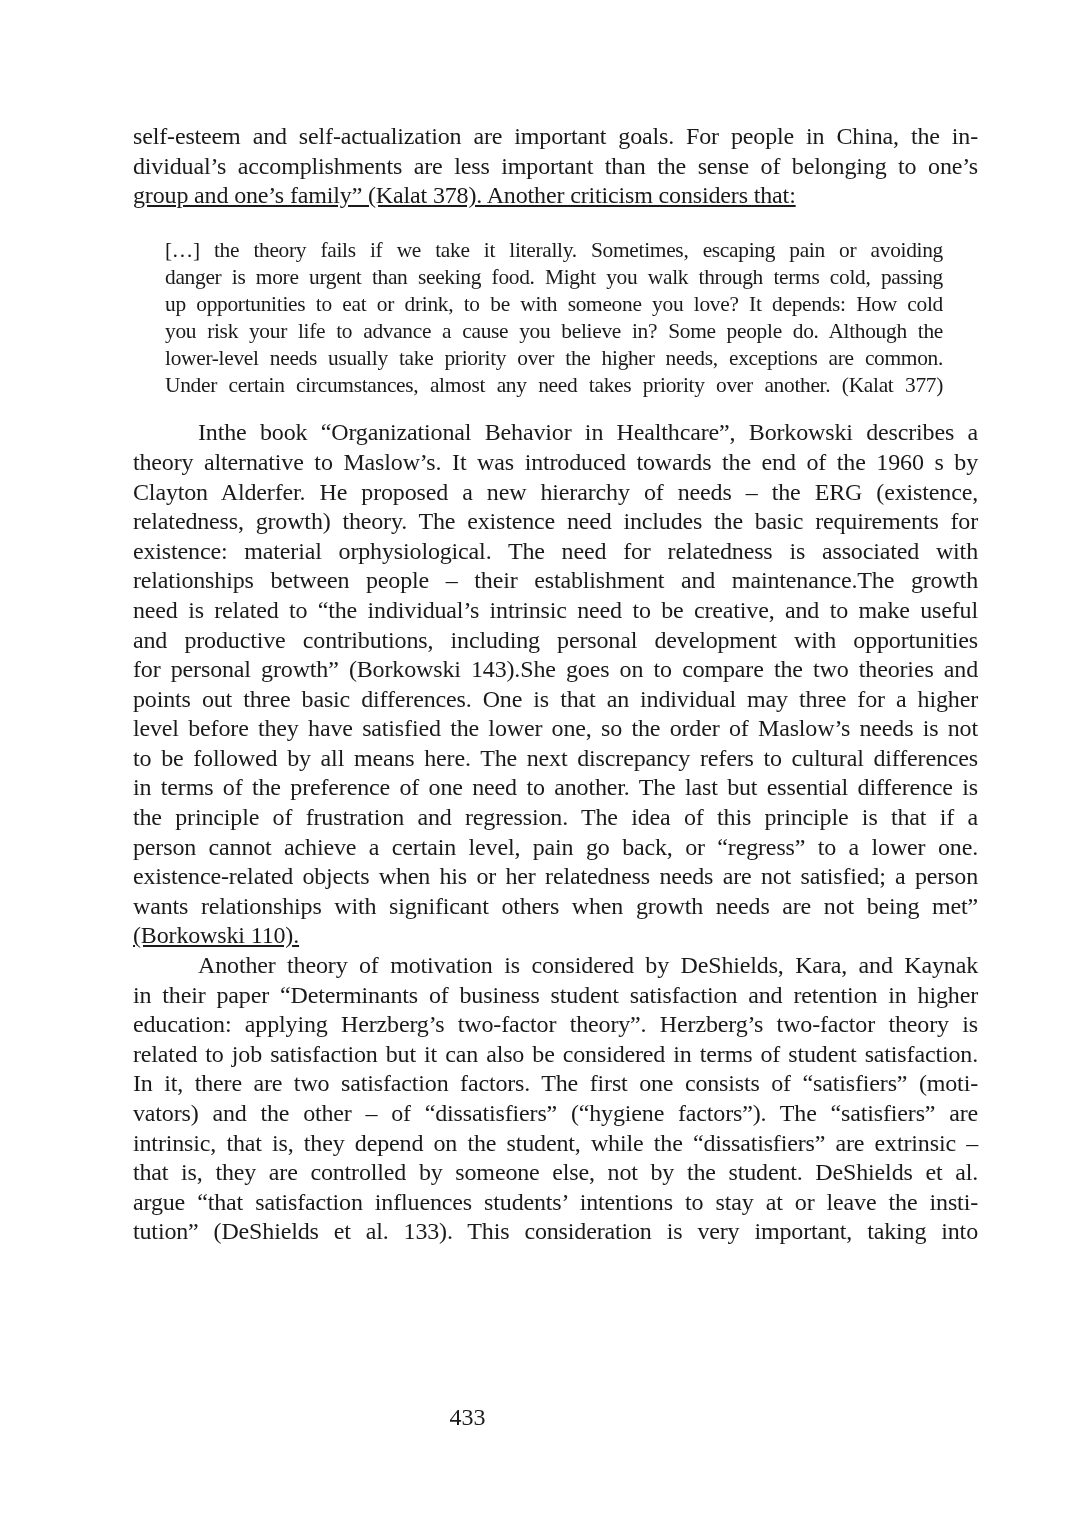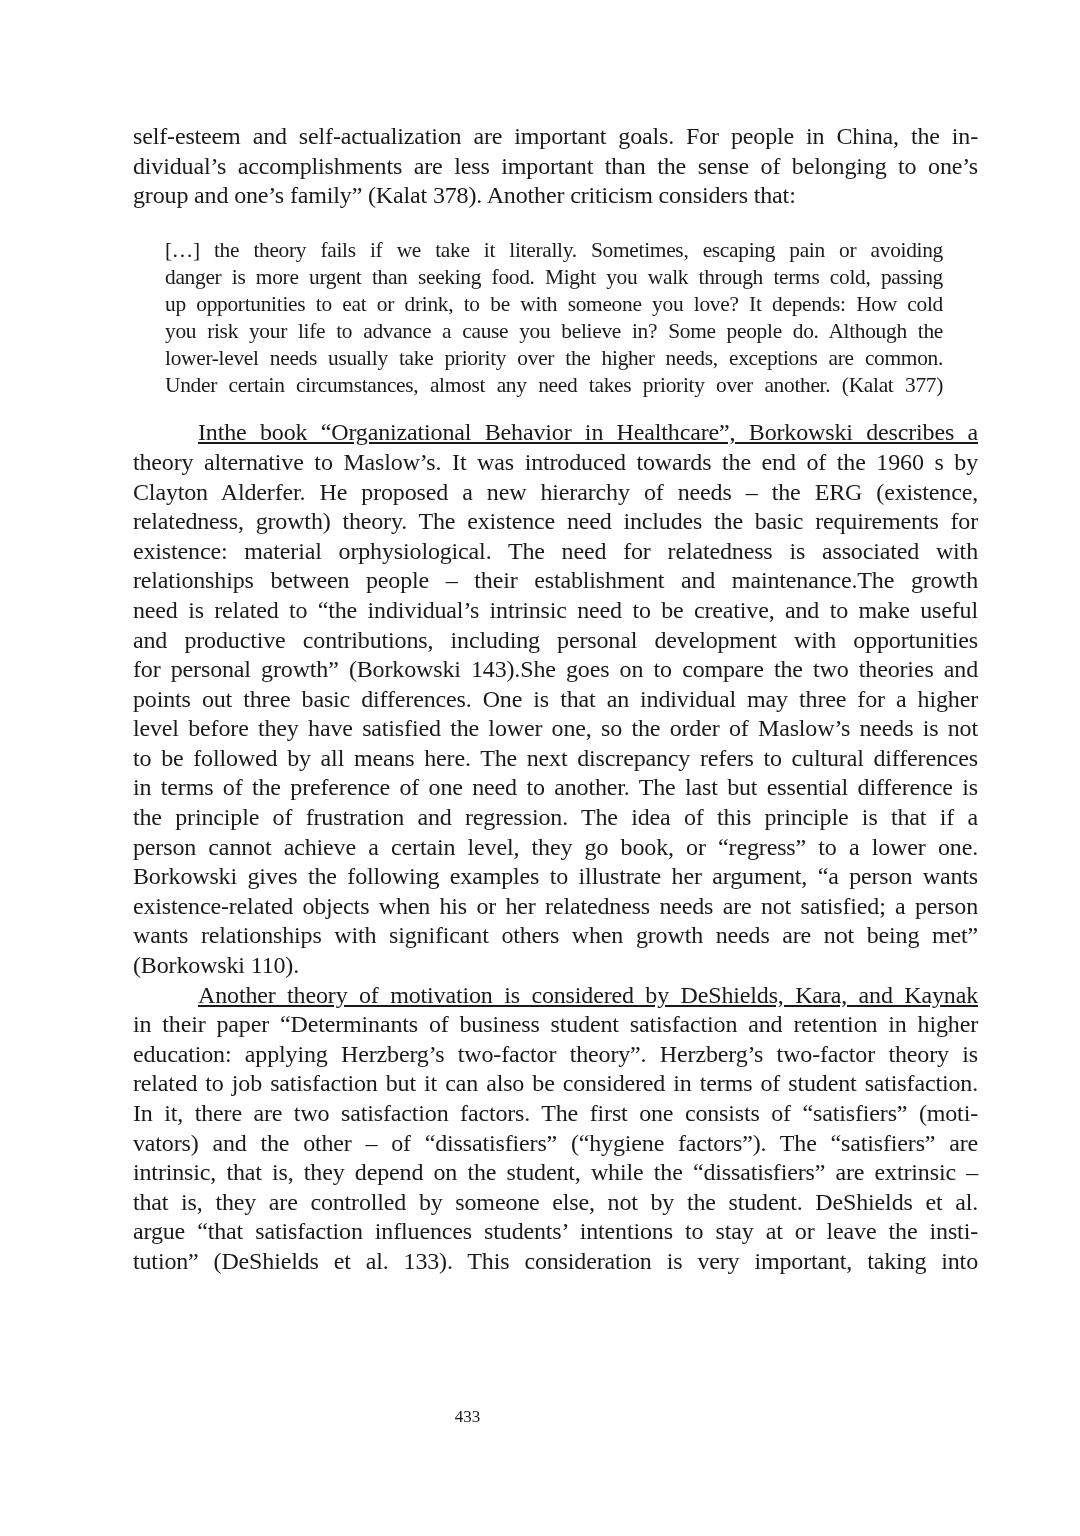--- a/index.html
+++ b/index.html
@@ -26,45 +26,45 @@
       font-size: 24px;
       line-height: 29.6px;
       height: 29.6px;
       white-space: nowrap;
       text-align: justify;
       text-align-last: justify;
       letter-spacing: -0.15px;
     }
     .line.last {
       text-align-last: left;
+      text-decoration: underline;
     }
     .indent {
       padding-left: 65px;
-      text-decoration: underline;
     }
     .quote {
       margin: 26px 0 0 32px;
       width: 778px;
     }
     .quote .line {
       font-size: 21.4px;
       line-height: 27.1px;
       height: 27.1px;
       letter-spacing: -0.3px;
     }
     .para-gap {
       height: 19px;
     }
     .page-number {
       position: absolute;
       top: 1402px;
       left: 0;
       width: 935px;
       text-align: center;
-      font-size: 17px;
+      font-size: 24px;
       line-height: 30px;
     }
   </style>
 </head>
 <body>
 
 <div class="page">
 
   <div>
     <span class="line">self-esteem and self-actualization are important goals. For people in China, the in-</span>
@@ -91,22 +91,21 @@
     <span class="line">existence: material orphysiological. The need for relatedness is associated with</span>
     <span class="line">relationships between people – their establishment and maintenance.The growth</span>
     <span class="line">need is related to “the individual’s intrinsic need to be creative, and to make useful</span>
     <span class="line">and productive contributions, including personal development with opportunities</span>
     <span class="line">for personal growth” (Borkowski 143).She goes on to compare the two theories and</span>
     <span class="line">points out three basic differences. One is that an individual may three for a higher</span>
     <span class="line">level before they have satisfied the lower one, so the order of Maslow’s needs is not</span>
     <span class="line">to be followed by all means here. The next discrepancy refers to cultural differences</span>
     <span class="line">in terms of the preference of one need to another. The last but essential difference is</span>
     <span class="line">the principle of frustration and regression. The idea of this principle is that if a</span>
-    <span class="line">person cannot achieve a certain level, they go book, or “regress” to a lower one.</span>
-    <span class="line">Borkowski gives the following examples to illustrate her argument, “a person wants</span>
+    <span class="line">person cannot achieve a certain level, pain go back, or “regress” to a lower one.</span>
     <span class="line">existence-related objects when his or her relatedness needs are not satisfied; a person</span>
     <span class="line">wants relationships with significant others when growth needs are not being met”</span>
     <span class="line last">(Borkowski 110).</span>
   </div>
 
   <div>
     <span class="line indent">Another theory of motivation is considered by DeShields, Kara, and Kaynak</span>
     <span class="line">in their paper “Determinants of business student satisfaction and retention in higher</span>
     <span class="line">education: applying Herzberg’s two-factor theory”. Herzberg’s two-factor theory is</span>
     <span class="line">related to job satisfaction but it can also be considered in terms of student satisfaction.</span>

